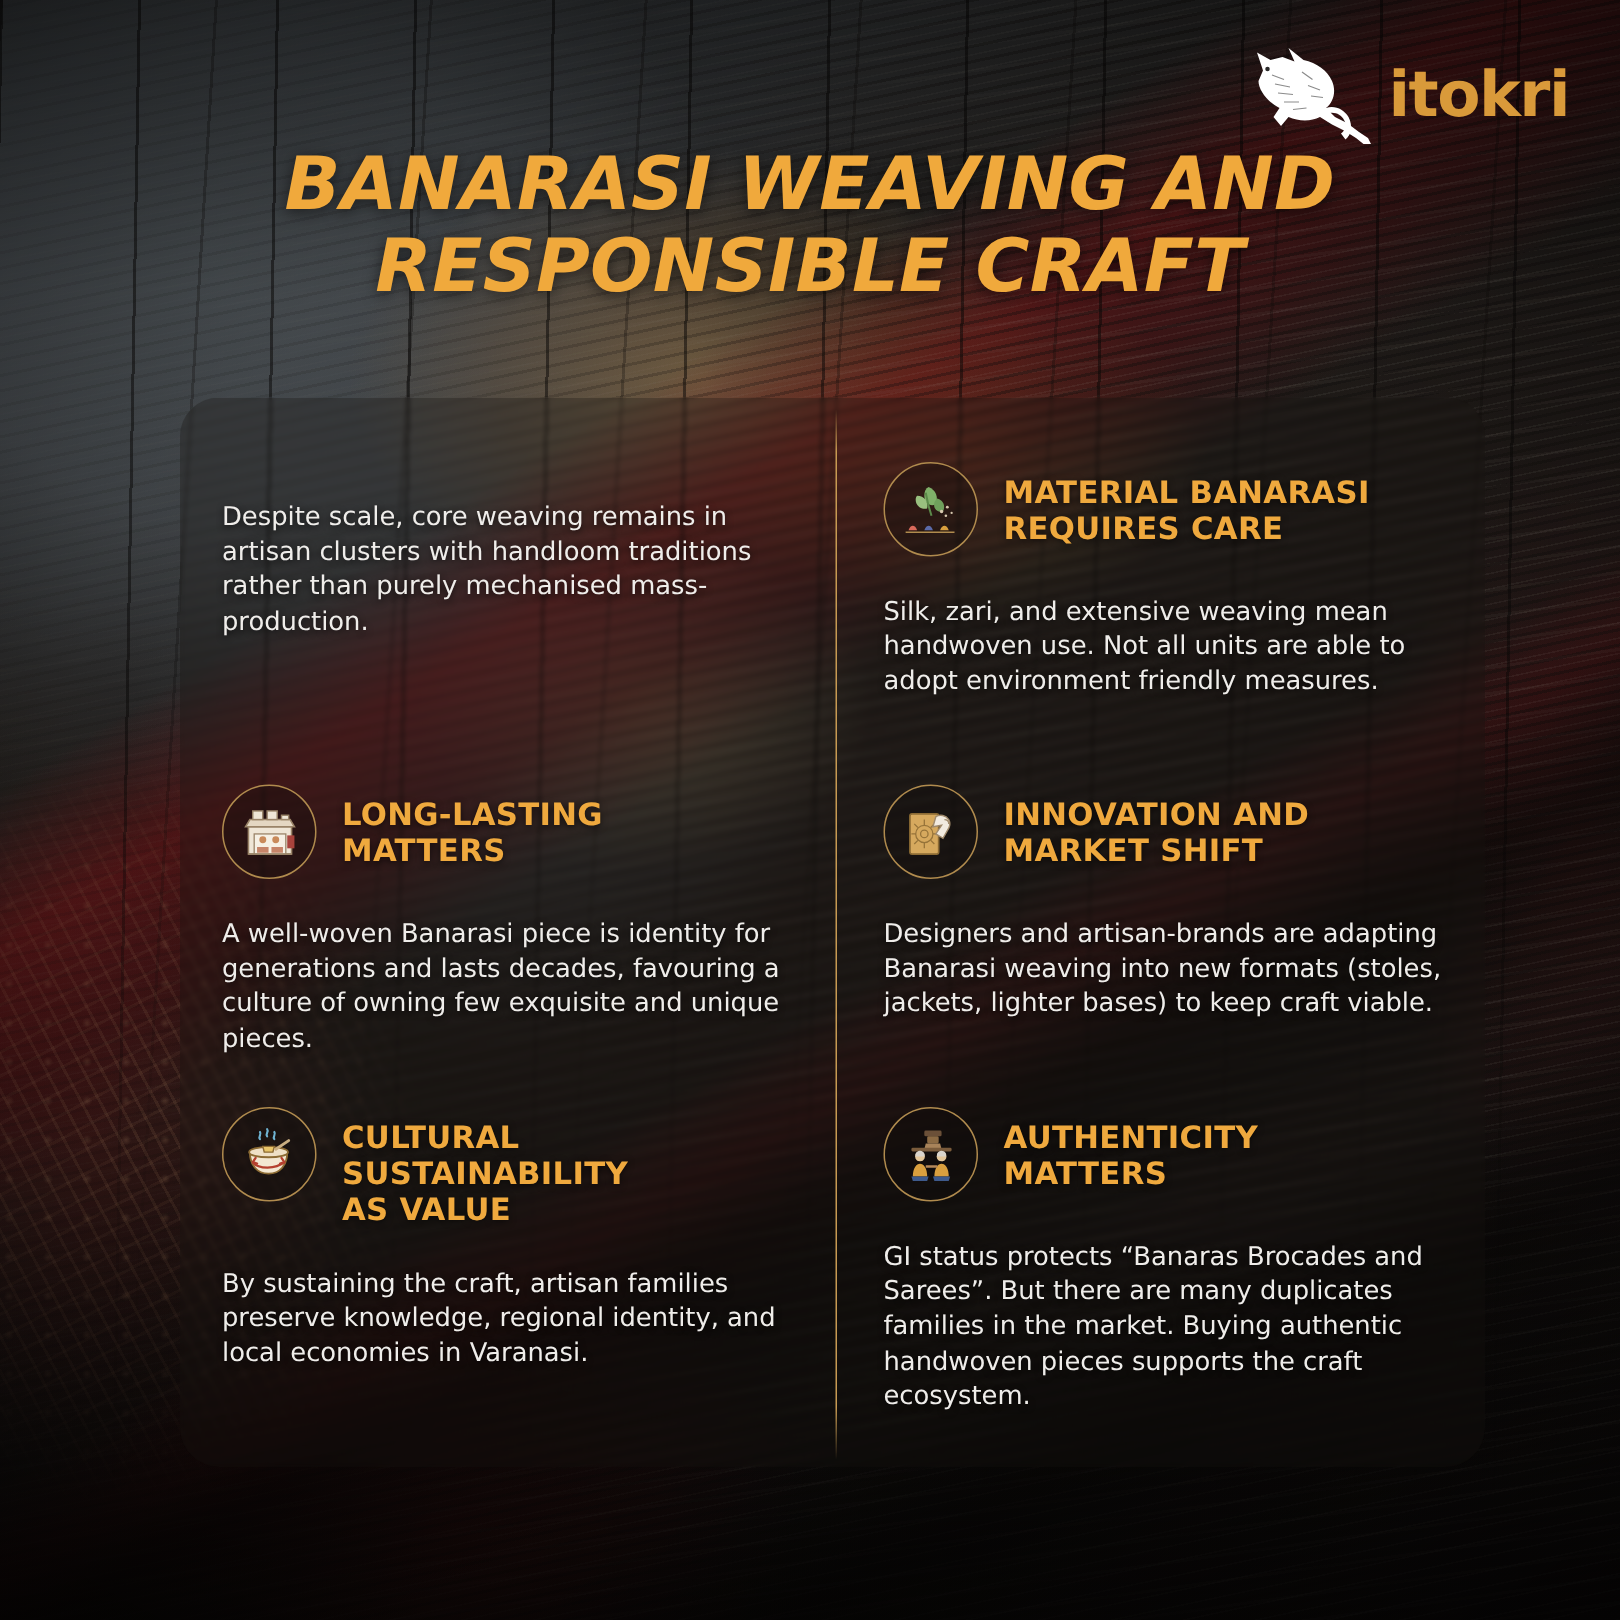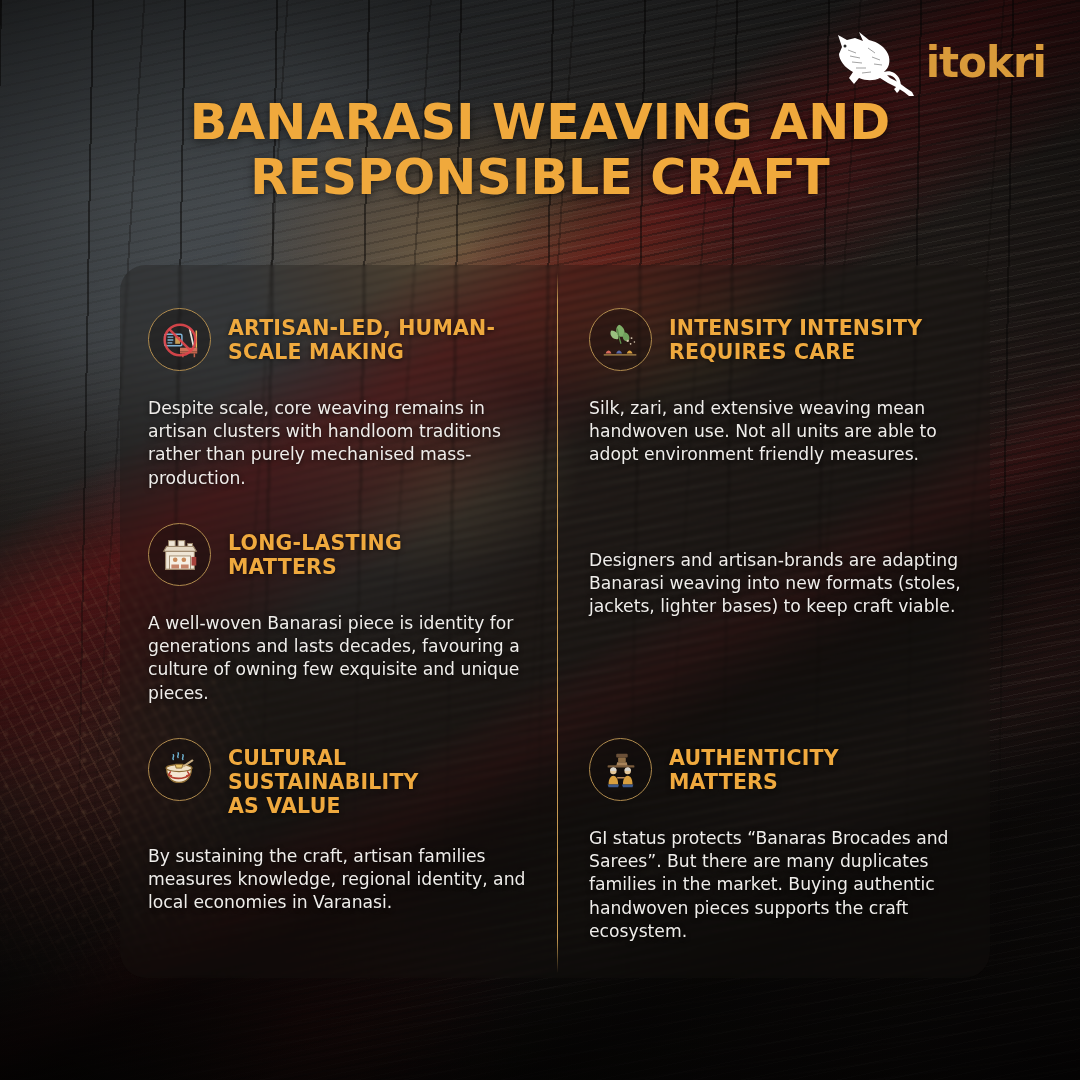--- a/index.html
+++ b/index.html
@@ -121,20 +121,21 @@
   }
   #cat-mark { width: 92px; height: 74px; display: block; }
 
   
   #title-block {
     position: absolute;
     top: 96px; left: 0; right: 0;
     text-align: center;
     z-index: 5;
     padding: 0 84px;
+    font-style: italic;
   }
   #poster-title {
     color: #F0A93C;
     font-size: 49px;
     font-weight: 700;
     line-height: 1.12;
     letter-spacing: .2px;
     font-family: "DejaVu Sans", sans-serif;
     text-shadow: 0 2px 10px rgba(0,0,0,.55);
     white-space: pre-line;
@@ -238,38 +239,20 @@
     <h1 id="poster-title">BANARASI WEAVING AND
 RESPONSIBLE CRAFT</h1>
   </div>
 
   <div id="content-card">
     <div id="card-divider"></div>
 
     <div id="grid">
 
       <div class="cell col-left">
-        <div class="cell-head">
-          <span class="icon-circle">
-            <svg viewBox="0 0 48 48" aria-hidden="true">
-              <rect x="8" y="18" width="18" height="12" rx="1.5" fill="none" stroke="#7FB3D5" stroke-width="1.6"></rect>
-              <path d="M11 21h6M11 24h6M11 27h5" stroke="#7FB3D5" stroke-width="1.4"></path>
-              <rect x="19" y="21" width="5" height="7" fill="#E8B45A" opacity=".85"></rect>
-              <path d="M24 32h18v4H24z" fill="#E07A5F" opacity=".9"></path>
-              <path d="M24 36h18v2H24z" fill="#C0604A"></path>
-              <path d="M27 38v4M39 38v4" stroke="#C0604A" stroke-width="1.6"></path>
-              <path d="M34 12l4 18" stroke="#E8E4DC" stroke-width="1.8" stroke-linecap="round"></path>
-              <path d="M41 14v18" stroke="#E8B45A" stroke-width="1.6"></path>
-              <circle cx="24" cy="24" r="16" fill="none" stroke="#E0474C" stroke-width="2.6" opacity=".92"></circle>
-              <path d="M12.5 12.5 L35.5 35.5" stroke="#E0474C" stroke-width="2.6" opacity=".92"></path>
-            </svg>
-          </span>
-          <div class="cell-title">ARTISAN-LED, HUMAN-
-SCALE MAKING</div>
-        </div>
         <div class="cell-body">Despite scale, core weaving remains in artisan clusters with handloom traditions rather than purely mechanised mass-production.</div>
       </div>
 
       <div class="cell col-right">
         <div class="cell-head">
           <span class="icon-circle">
             <svg viewBox="0 0 48 48" aria-hidden="true">
               <path d="M22 8c5 2 7 7 5 12-4 2-8-1-8-6 0-3 1-5 3-6z" fill="#7FB069"></path>
               <path d="M14 14c5 0 8 4 7 9-4 1-8-2-8-6 0-1 0-2 1-3z" fill="#99C07F"></path>
               <path d="M28 16c4 1 6 5 4 9-4 1-7-2-6-6 0-1 1-2 2-3z" fill="#6FA05C"></path>
@@ -277,21 +260,21 @@
               <circle cx="31" cy="25" r="1.2" fill="#D8C9B0"></circle>
               <circle cx="35" cy="22" r="1" fill="#D8C9B0"></circle>
               <circle cx="34" cy="28" r=".9" fill="#D8C9B0"></circle>
               <circle cx="38" cy="26" r=".8" fill="#D8C9B0"></circle>
               <path d="M8 38c1.5-4 4.5-4 6 0z" fill="#D96A5B"></path>
               <path d="M19 38c1.5-4 4.5-4 6 0z" fill="#5B6AA8"></path>
               <path d="M30 38c1.5-4 4.5-4 6 0z" fill="#D99F3E"></path>
               <path d="M6 39.5h34" stroke="#B08B4E" stroke-width="1.1"></path>
             </svg>
           </span>
-          <div class="cell-title">INTENSITY INTENSITY
+          <div class="cell-title">MATERIAL BANARASI
 REQUIRES CARE</div>
         </div>
         <div class="cell-body">Silk, zari, and extensive weaving mean handwoven use. Not all units are able to adopt environment friendly measures.</div>
       </div>
 
       <div class="cell col-left">
         <div class="cell-head">
           <span class="icon-circle">
             <svg viewBox="0 0 48 48" aria-hidden="true">
               <rect x="9" y="20" width="30" height="19" fill="#EFE6D6" stroke="#9A8468" stroke-width="1.1"></rect>
@@ -307,20 +290,36 @@
               <path d="M9 39h30" stroke="#9A8468" stroke-width="1.3"></path>
             </svg>
           </span>
           <div class="cell-title">LONG-LASTING
 MATTERS</div>
         </div>
         <div class="cell-body">A well-woven Banarasi piece is identity for generations and lasts decades, favouring a culture of owning few exquisite and unique pieces.</div>
       </div>
 
       <div class="cell col-right">
+        <div class="cell-head">
+          <span class="icon-circle">
+            <svg viewBox="0 0 48 48" aria-hidden="true">
+              <rect x="9" y="11" width="20" height="28" rx="1.5" fill="#D6A95E" stroke="#8C6B34" stroke-width="1.2"></rect>
+              <g stroke="#8C6B34" stroke-width=".9" fill="none" opacity=".85">
+                <circle cx="19" cy="25" r="6"></circle>
+                <circle cx="19" cy="25" r="2.6"></circle>
+                <path d="M19 19v-4M19 31v4M13 25h-3M25 25h3M14.5 20.5l-2.5-2.5M23.5 20.5l2.5-2.5M14.5 29.5l-2.5 2.5M23.5 29.5l2.5 2.5"></path>
+              </g>
+              <path d="M27 13c3-2 7-1 9 2 1 2 1 4 0 6l-4 7-5-3 4-6-6 1z" fill="#F2EBE0" stroke="#A08A6C" stroke-width="1"></path>
+              <path d="M33 15c2 0 3 1 3 3" stroke="#A08A6C" stroke-width=".9" fill="none"></path>
+            </svg>
+          </span>
+          <div class="cell-title">INNOVATION AND
+MARKET SHIFT</div>
+        </div>
         <div class="cell-body">Designers and artisan-brands are adapting Banarasi weaving into new formats (stoles, jackets, lighter bases) to keep craft viable.</div>
       </div>
 
       <div class="cell col-left">
         <div class="cell-head">
           <span class="icon-circle">
             <svg viewBox="0 0 48 48" aria-hidden="true">
               <g stroke="#6FB3D2" stroke-width="1.5" fill="none" stroke-linecap="round">
                 <path d="M17 13c-1.5-2 1.5-3 0-5"></path>
                 <path d="M22 11c-1.5-2 1.5-3 0-5"></path>
@@ -330,21 +329,21 @@
               <ellipse cx="23" cy="22" rx="13.5" ry="3.6" fill="#EFE0C6" stroke="#8C6B34" stroke-width="1.3"></ellipse>
               <path d="M19 18h8l-1 4h-6z" fill="#E7C469" stroke="#8C6B34" stroke-width="1"></path>
               <path d="M28 20l9-6" stroke="#C9AE82" stroke-width="2" stroke-linecap="round"></path>
               <path d="M12 29c4 5 16 5 22 0" stroke="#B5402F" stroke-width="1.6" fill="none"></path>
               <path d="M12 29l2-3M12 29l3 1M34 29l-2-3M34 29l-3 1" stroke="#B5402F" stroke-width="1.6" fill="none" stroke-linecap="round"></path>
             </svg>
           </span>
           <div class="cell-title">CULTURAL SUSTAINABILITY
 AS VALUE</div>
         </div>
-        <div class="cell-body">By sustaining the craft, artisan families measures knowledge, regional identity, and local economies in Varanasi.</div>
+        <div class="cell-body">By sustaining the craft, artisan families preserve knowledge, regional identity, and local economies in Varanasi.</div>
       </div>
 
       <div class="cell col-right">
         <div class="cell-head">
           <span class="icon-circle">
             <svg viewBox="0 0 48 48" aria-hidden="true">
               <rect x="19" y="7" width="12" height="4" rx="1" fill="#6B5038"></rect>
               <rect x="21" y="11" width="8" height="5" rx="1" fill="#8C6B44"></rect>
               <path d="M20 16h10l1 4H19z" fill="#A8835A"></path>
               <rect x="10" y="19" width="28" height="2.5" rx="1" fill="#7A5B3B"></rect>

